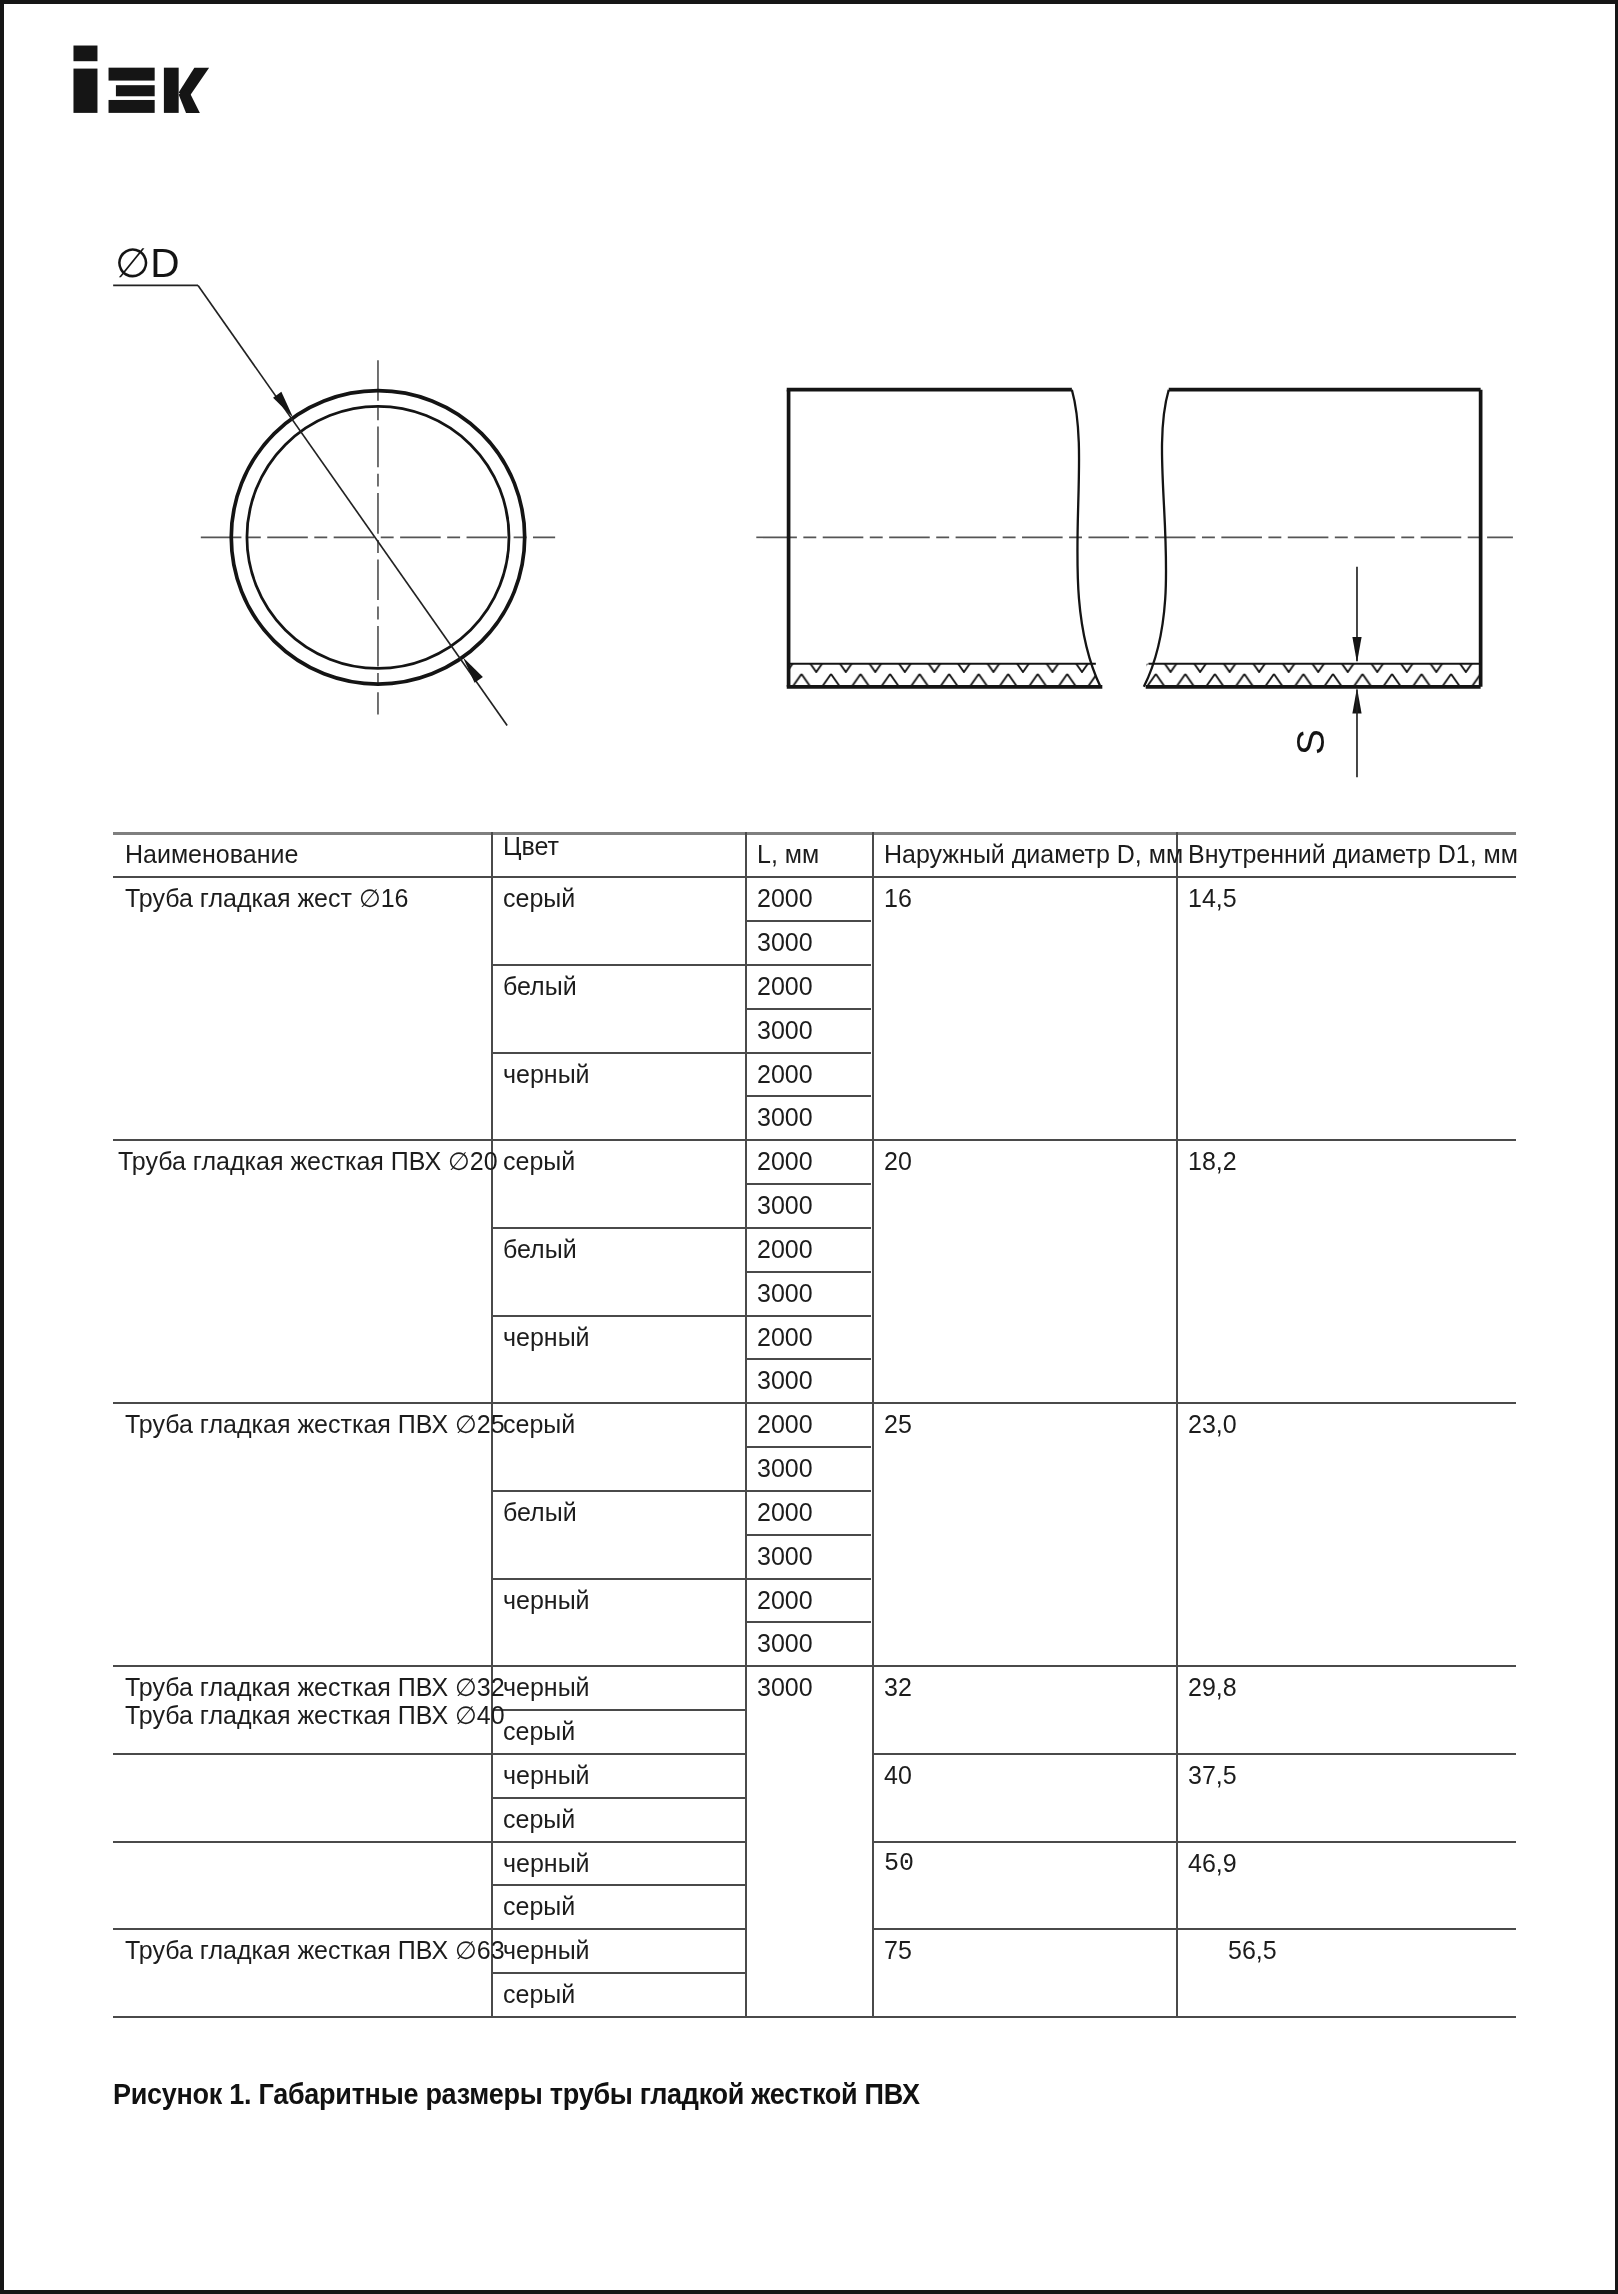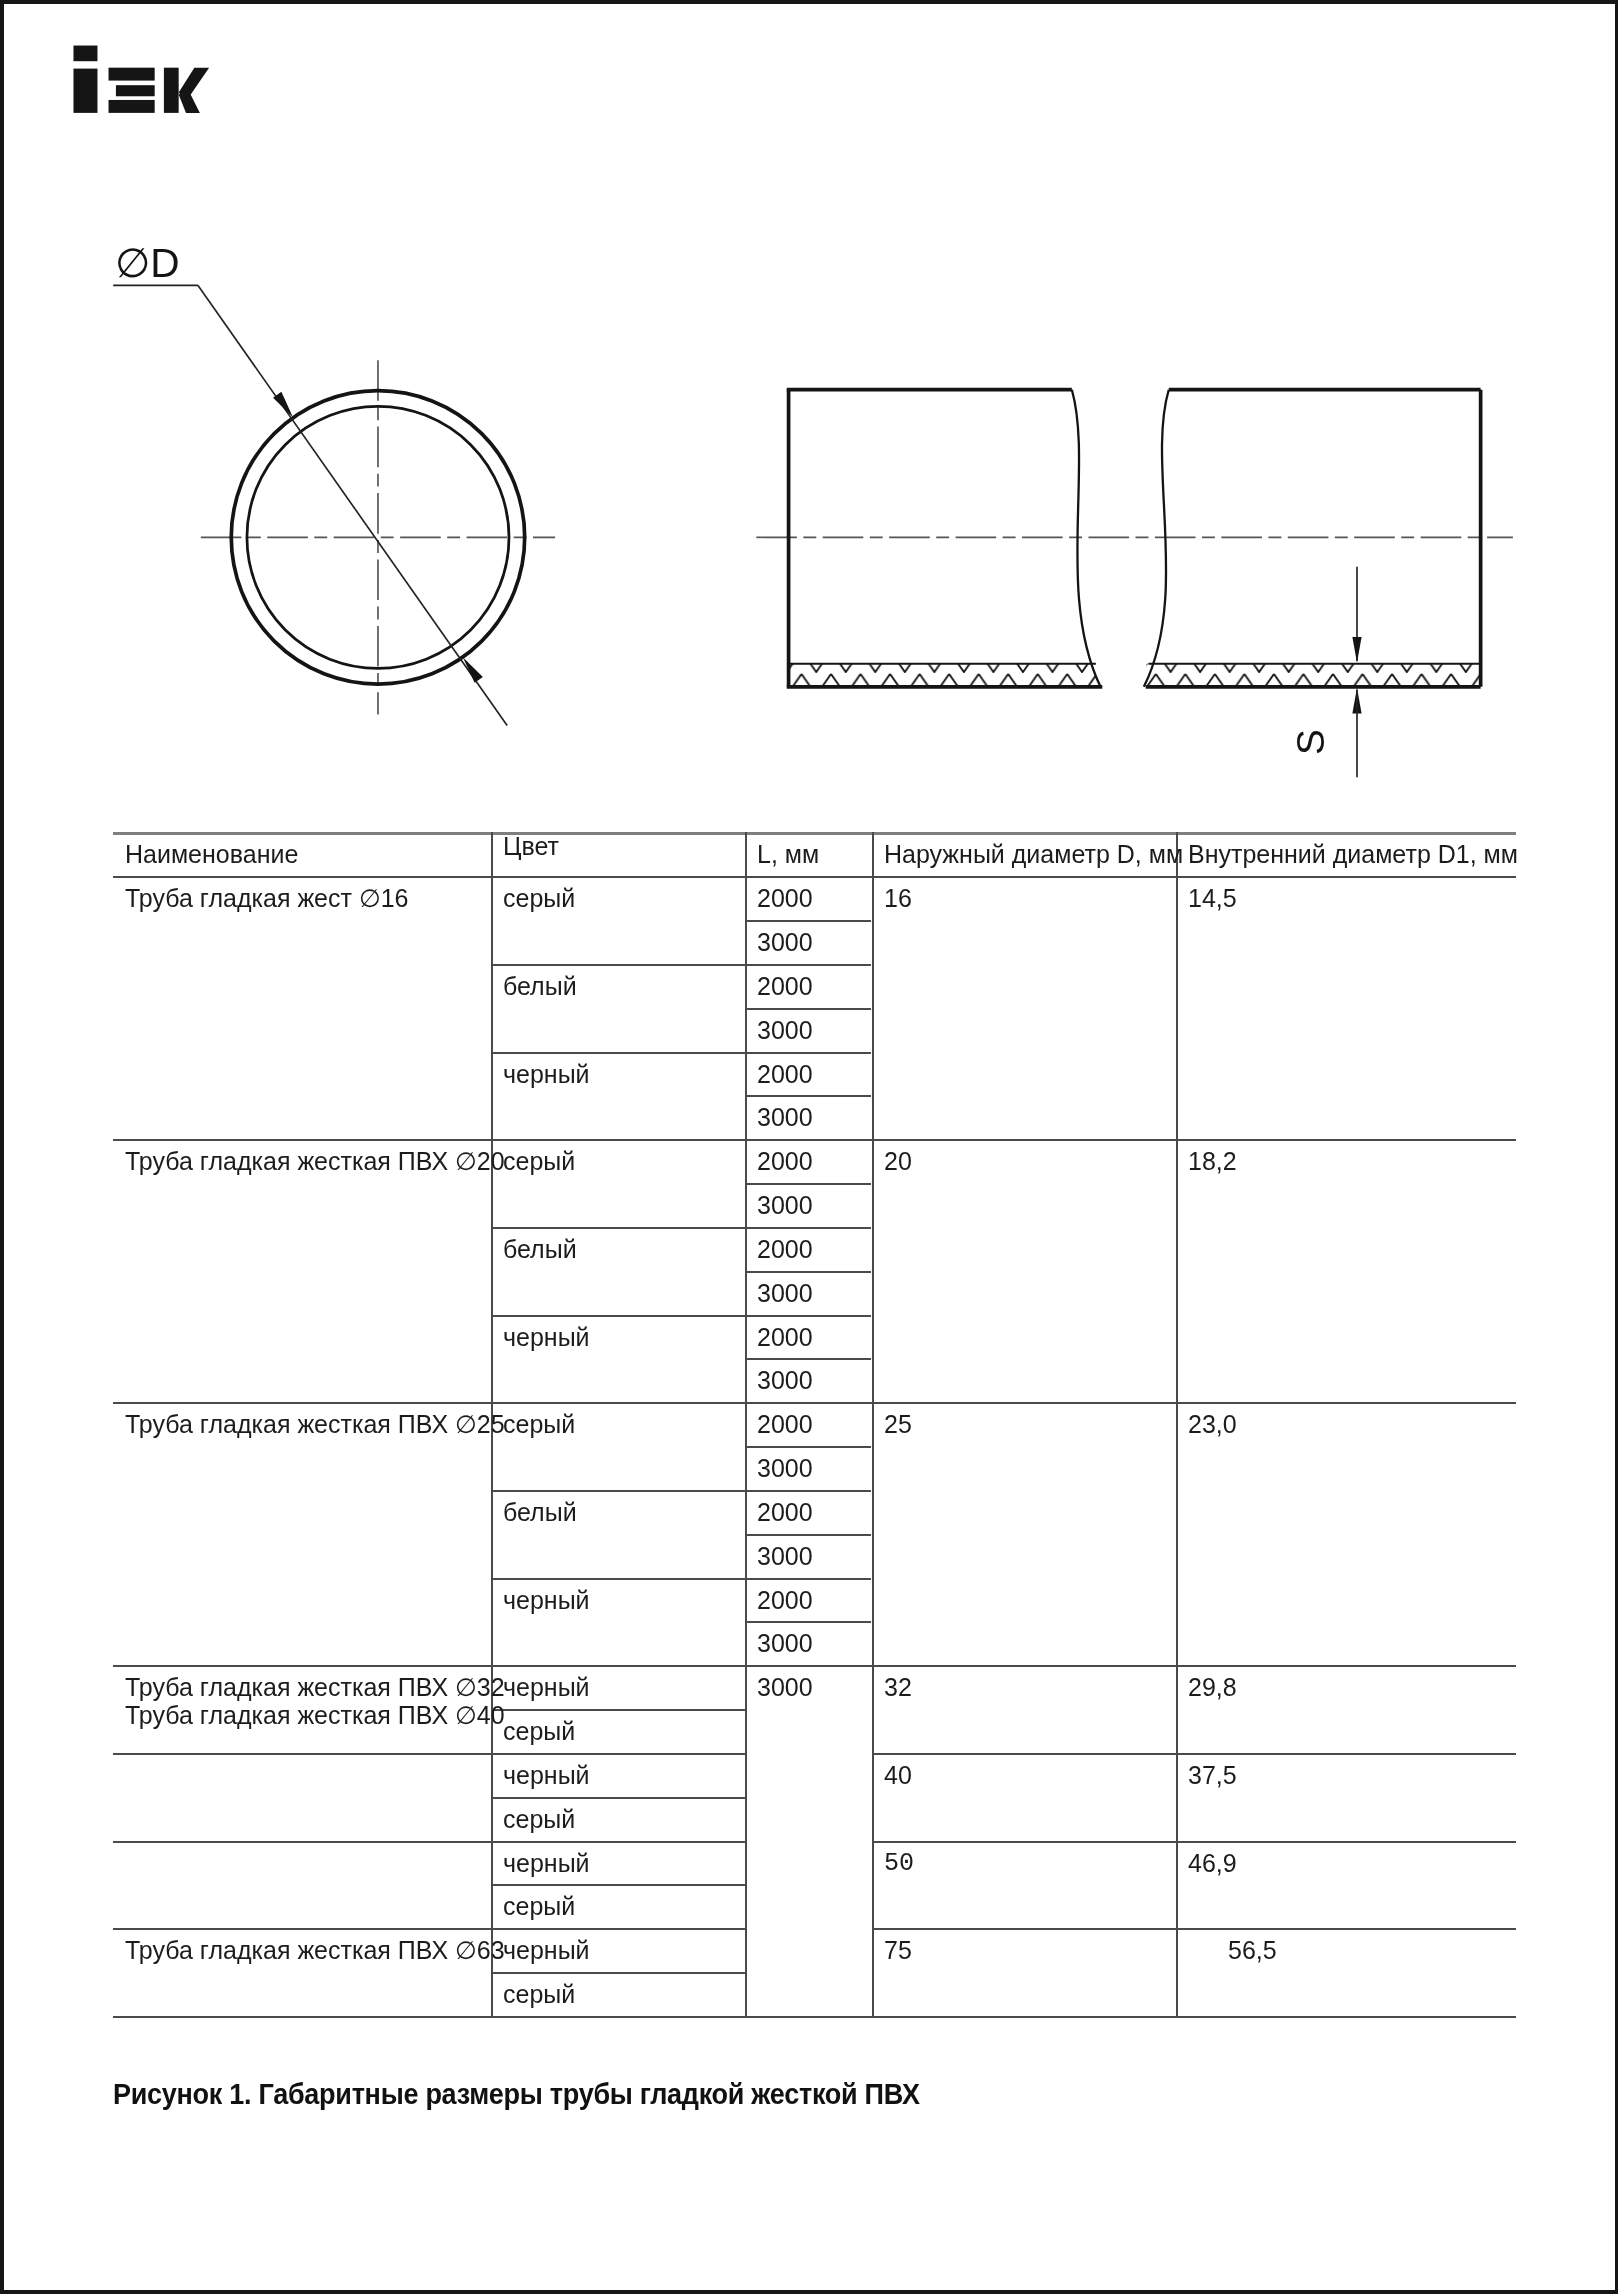--- a/index.html
+++ b/index.html
@@ -112,21 +112,21 @@
     <div class="tc" style="left: 499px; top: 960px; height: 44px;">белый</div>
     <div class="tc" style="left: 753px; top: 960px; height: 44px;">2000</div>
     <div class="tl" style="left: 741px; top: 1004px; width: 126px;"></div>
     <div class="tc" style="left: 753px; top: 1004px; height: 44px;">3000</div>
     <div class="tl" style="left: 487px; top: 1048px; width: 380px;"></div>
     <div class="tc" style="left: 499px; top: 1048px; height: 44px;">черный</div>
     <div class="tc" style="left: 753px; top: 1048px; height: 44px;">2000</div>
     <div class="tl" style="left: 741px; top: 1091px; width: 126px;"></div>
     <div class="tc" style="left: 753px; top: 1091px; height: 44px;">3000</div>
     <div class="tl" style="left: 109px; top: 1135px; width: 1403px;"></div>
-    <div class="tc" style="left: 121px; top: 1135px; height: 44px;">Труба гладкая жесткая ПВХ ∅20</div>
+    <div class="tc" style="left: 114px; top: 1135px; height: 44px;">Труба гладкая жесткая ПВХ ∅20</div>
     <div class="tc" style="left: 880px; top: 1135px; height: 44px;">20</div>
     <div class="tc" style="left: 1184px; top: 1135px; height: 44px;">18,2</div>
     <div class="tc" style="left: 499px; top: 1135px; height: 44px;">серый</div>
     <div class="tc" style="left: 753px; top: 1135px; height: 44px;">2000</div>
     <div class="tl" style="left: 741px; top: 1179px; width: 126px;"></div>
     <div class="tc" style="left: 753px; top: 1179px; height: 44px;">3000</div>
     <div class="tl" style="left: 487px; top: 1223px; width: 380px;"></div>
     <div class="tc" style="left: 499px; top: 1223px; height: 44px;">белый</div>
     <div class="tc" style="left: 753px; top: 1223px; height: 44px;">2000</div>
     <div class="tl" style="left: 741px; top: 1267px; width: 126px;"></div>

